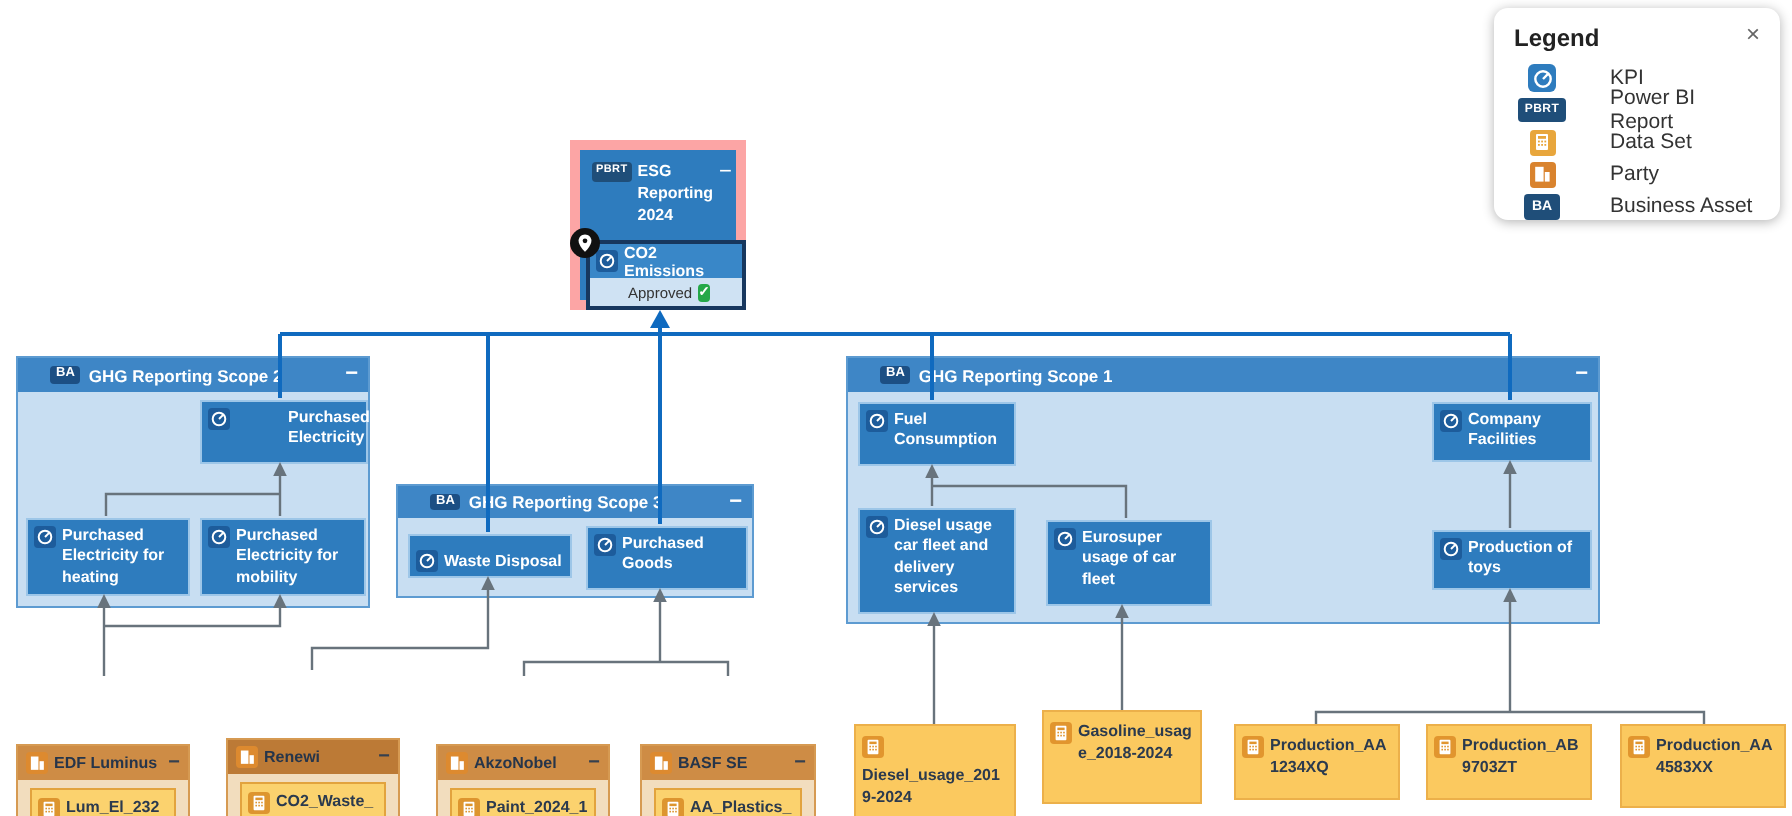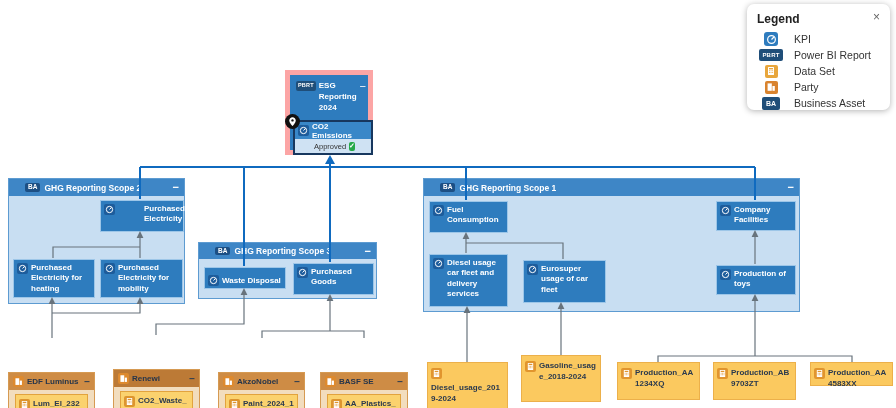--- a/index.html
+++ b/index.html
@@ -45,21 +45,21 @@
   .dset{position:absolute;background:#FBC95F;border:1px solid #ECB04A;display:flex;gap:3px;padding:4px 3px;font-size:8px;font-weight:bold;color:#2B3A4E;box-sizing:border-box;align-items:flex-start;}
   .dset .dicon{background:#E1952E;color:#E1952E;}
 
   
   #edges{position:absolute;left:0;top:0;width:896px;height:408px;pointer-events:none;z-index:5;}
 
   
   .legend{position:absolute;left:747px;top:4px;width:143px;height:106px;background:#fff;border-radius:7px;box-shadow:0 1px 6px rgba(0,0,0,.3);z-index:10;padding:8px 10px;box-sizing:border-box;}
   .legend-title{font-size:12px;font-weight:bold;color:#222;margin-bottom:5px;}
   .legend-close{position:absolute;right:10px;top:6px;font-size:12px;color:#666;cursor:default;}
-  .lrow{display:flex;align-items:center;gap:9px;height:16px;}
+  .lrow{display:flex;align-items:center;gap:20px;height:16px;}
   .licon-wrap{width:28px;display:flex;justify-content:center;flex:0 0 auto;}
   .lg-kpi{width:14px;height:14px;background:#2E7CBE;border-radius:3px;display:flex;align-items:center;justify-content:center;}
   .lg-kpi svg{width:11px;height:11px;display:block;}
   .lg-pbrt,.lg-ba{background:#1F4E79;color:#fff;font-weight:bold;border-radius:2px;line-height:1;}
   .lg-pbrt{font-size:6px;padding:3px 3px;letter-spacing:.2px;}
   .lg-ba{font-size:7px;padding:3px 4px;}
   .lg-ds{width:13px;height:13px;background:#E8A63C;border-radius:2px;display:flex;align-items:center;justify-content:center;color:#E8A63C;}
   .lg-ds svg,.lg-party svg{width:10px;height:10px;display:block;}
   .lg-party{width:13px;height:13px;background:#D9832E;border-radius:2px;display:flex;align-items:center;justify-content:center;}
   .llabel{font-size:10.5px;color:#333;}
@@ -378,21 +378,21 @@
           <rect x="3" y="4.3" width="0.9" height="0.9" fill="currentColor"></rect>
           <rect x="4.6" y="4.3" width="0.9" height="0.9" fill="currentColor"></rect>
           <rect x="6.2" y="4.3" width="0.9" height="0.9" fill="currentColor"></rect>
           <rect x="3" y="6" width="0.9" height="0.9" fill="currentColor"></rect>
           <rect x="4.6" y="6" width="0.9" height="0.9" fill="currentColor"></rect>
           <rect x="6.2" y="6" width="0.9" height="0.9" fill="currentColor"></rect>
         </svg>
       </span>
     <span class="dtext">Production_AB9703ZT</span>
   </div>
-  <div class="dset" style="left:810px;top:362px;width:83px;height:24px;">
+  <div class="dset" style="left:810px;top:362px;width:83px;height:42px;">
     <span class="dicon">
         <svg viewBox="0 0 10 10">
           <rect x="2" y="1" width="6" height="8" rx="0.5" fill="#fff"></rect>
           <rect x="3" y="2" width="4" height="1.4" fill="currentColor"></rect>
           <rect x="3" y="4.3" width="0.9" height="0.9" fill="currentColor"></rect>
           <rect x="4.6" y="4.3" width="0.9" height="0.9" fill="currentColor"></rect>
           <rect x="6.2" y="4.3" width="0.9" height="0.9" fill="currentColor"></rect>
           <rect x="3" y="6" width="0.9" height="0.9" fill="currentColor"></rect>
           <rect x="4.6" y="6" width="0.9" height="0.9" fill="currentColor"></rect>
           <rect x="6.2" y="6" width="0.9" height="0.9" fill="currentColor"></rect>

